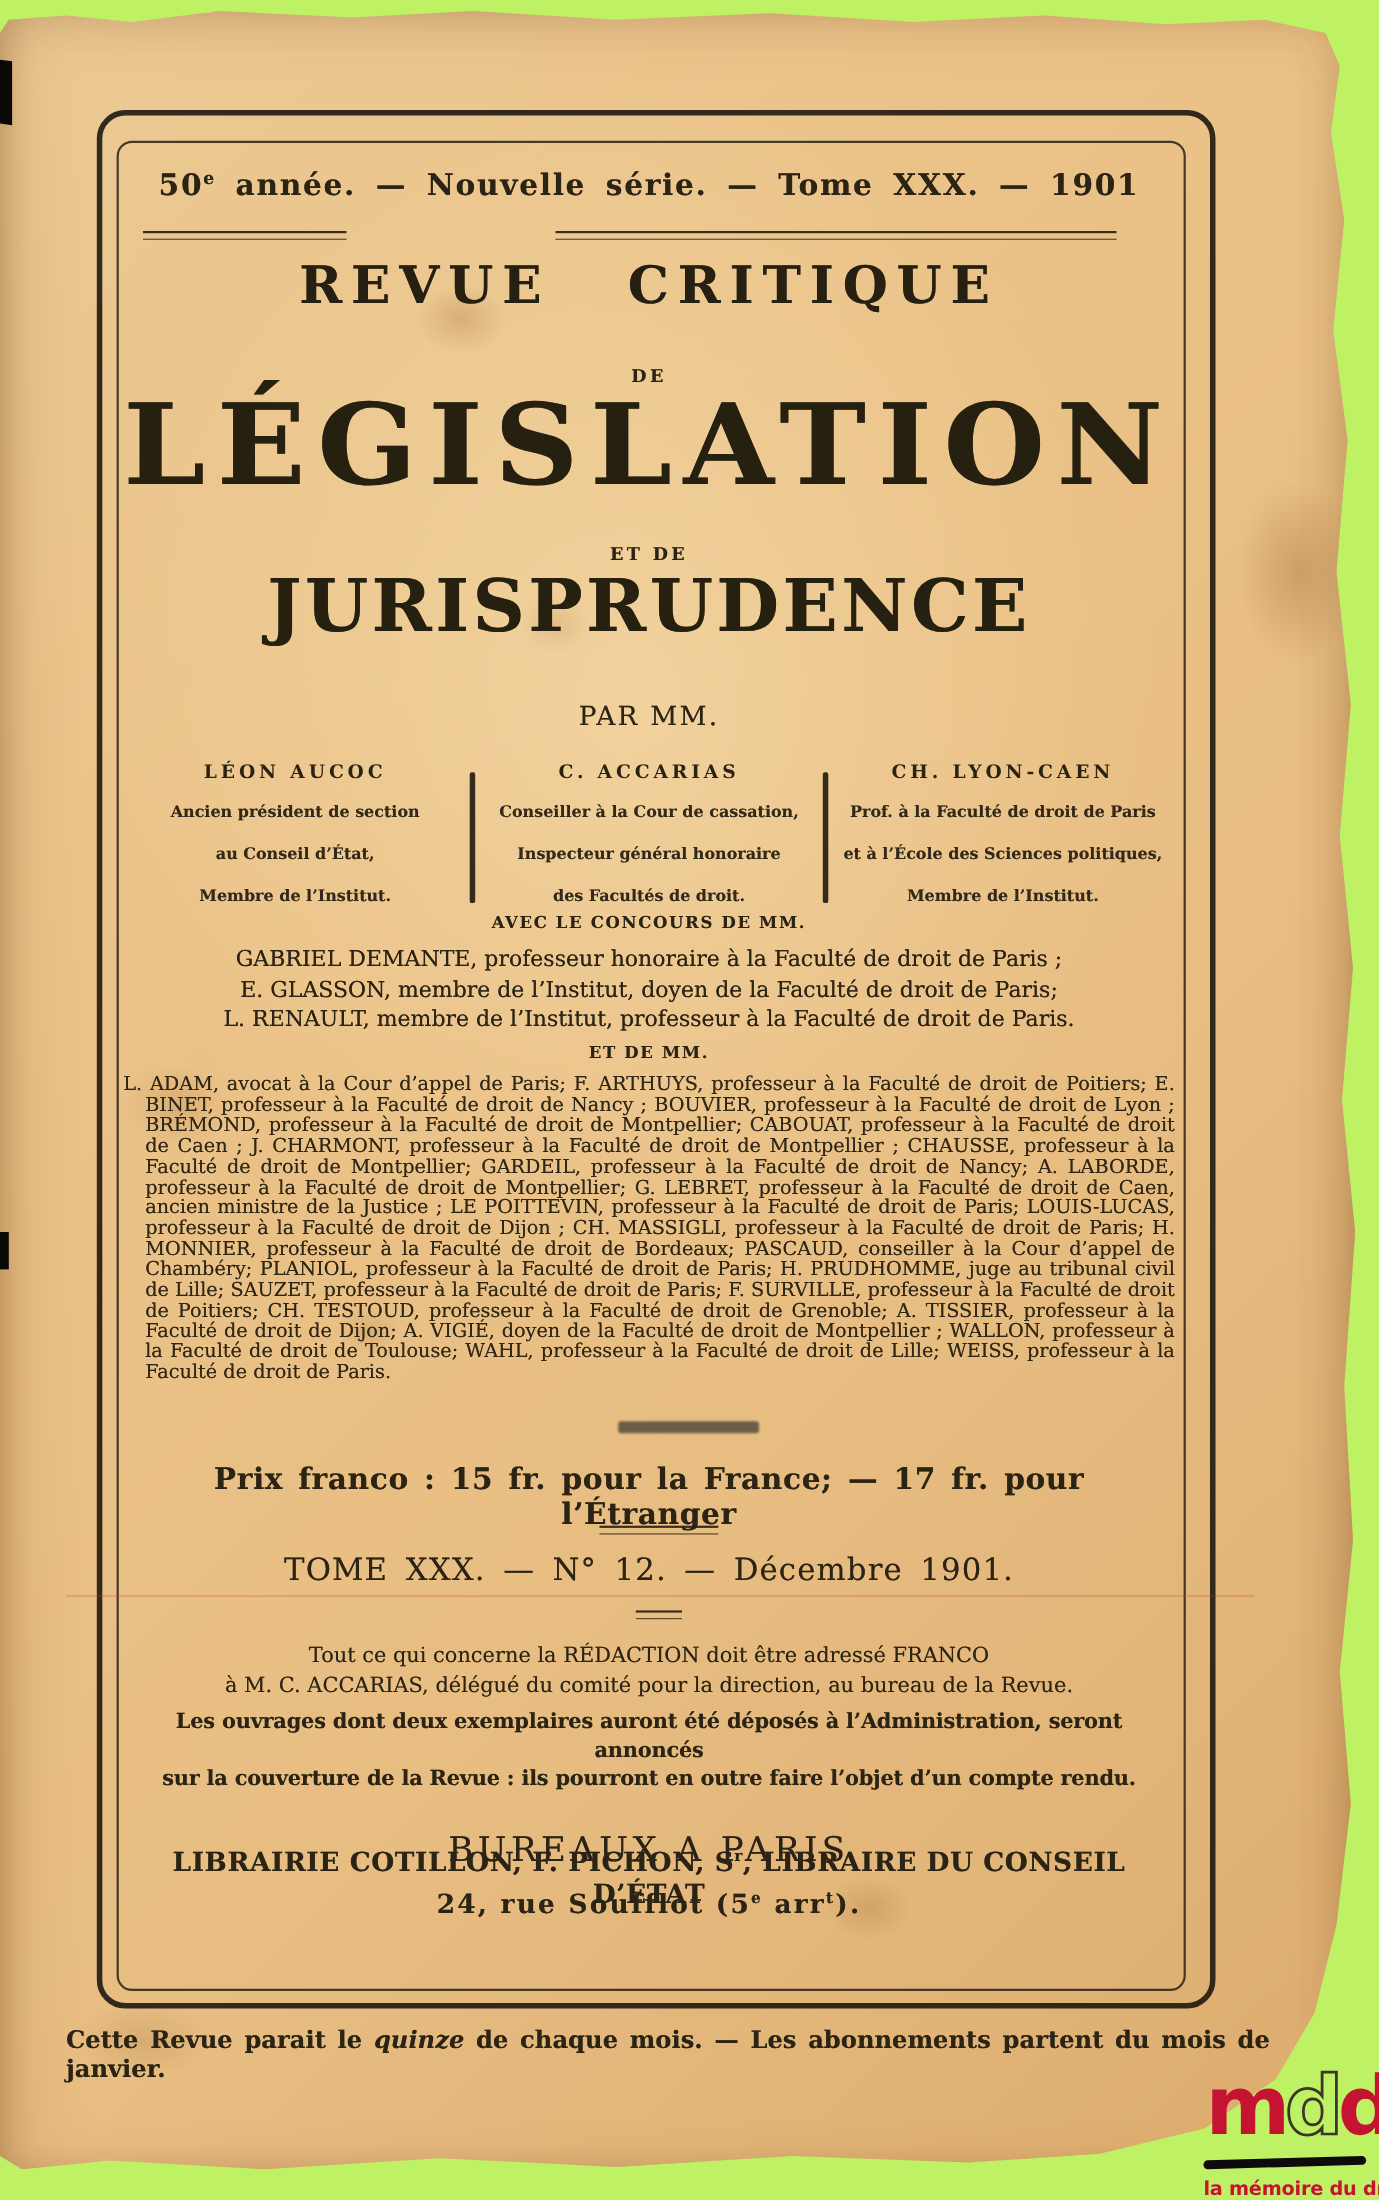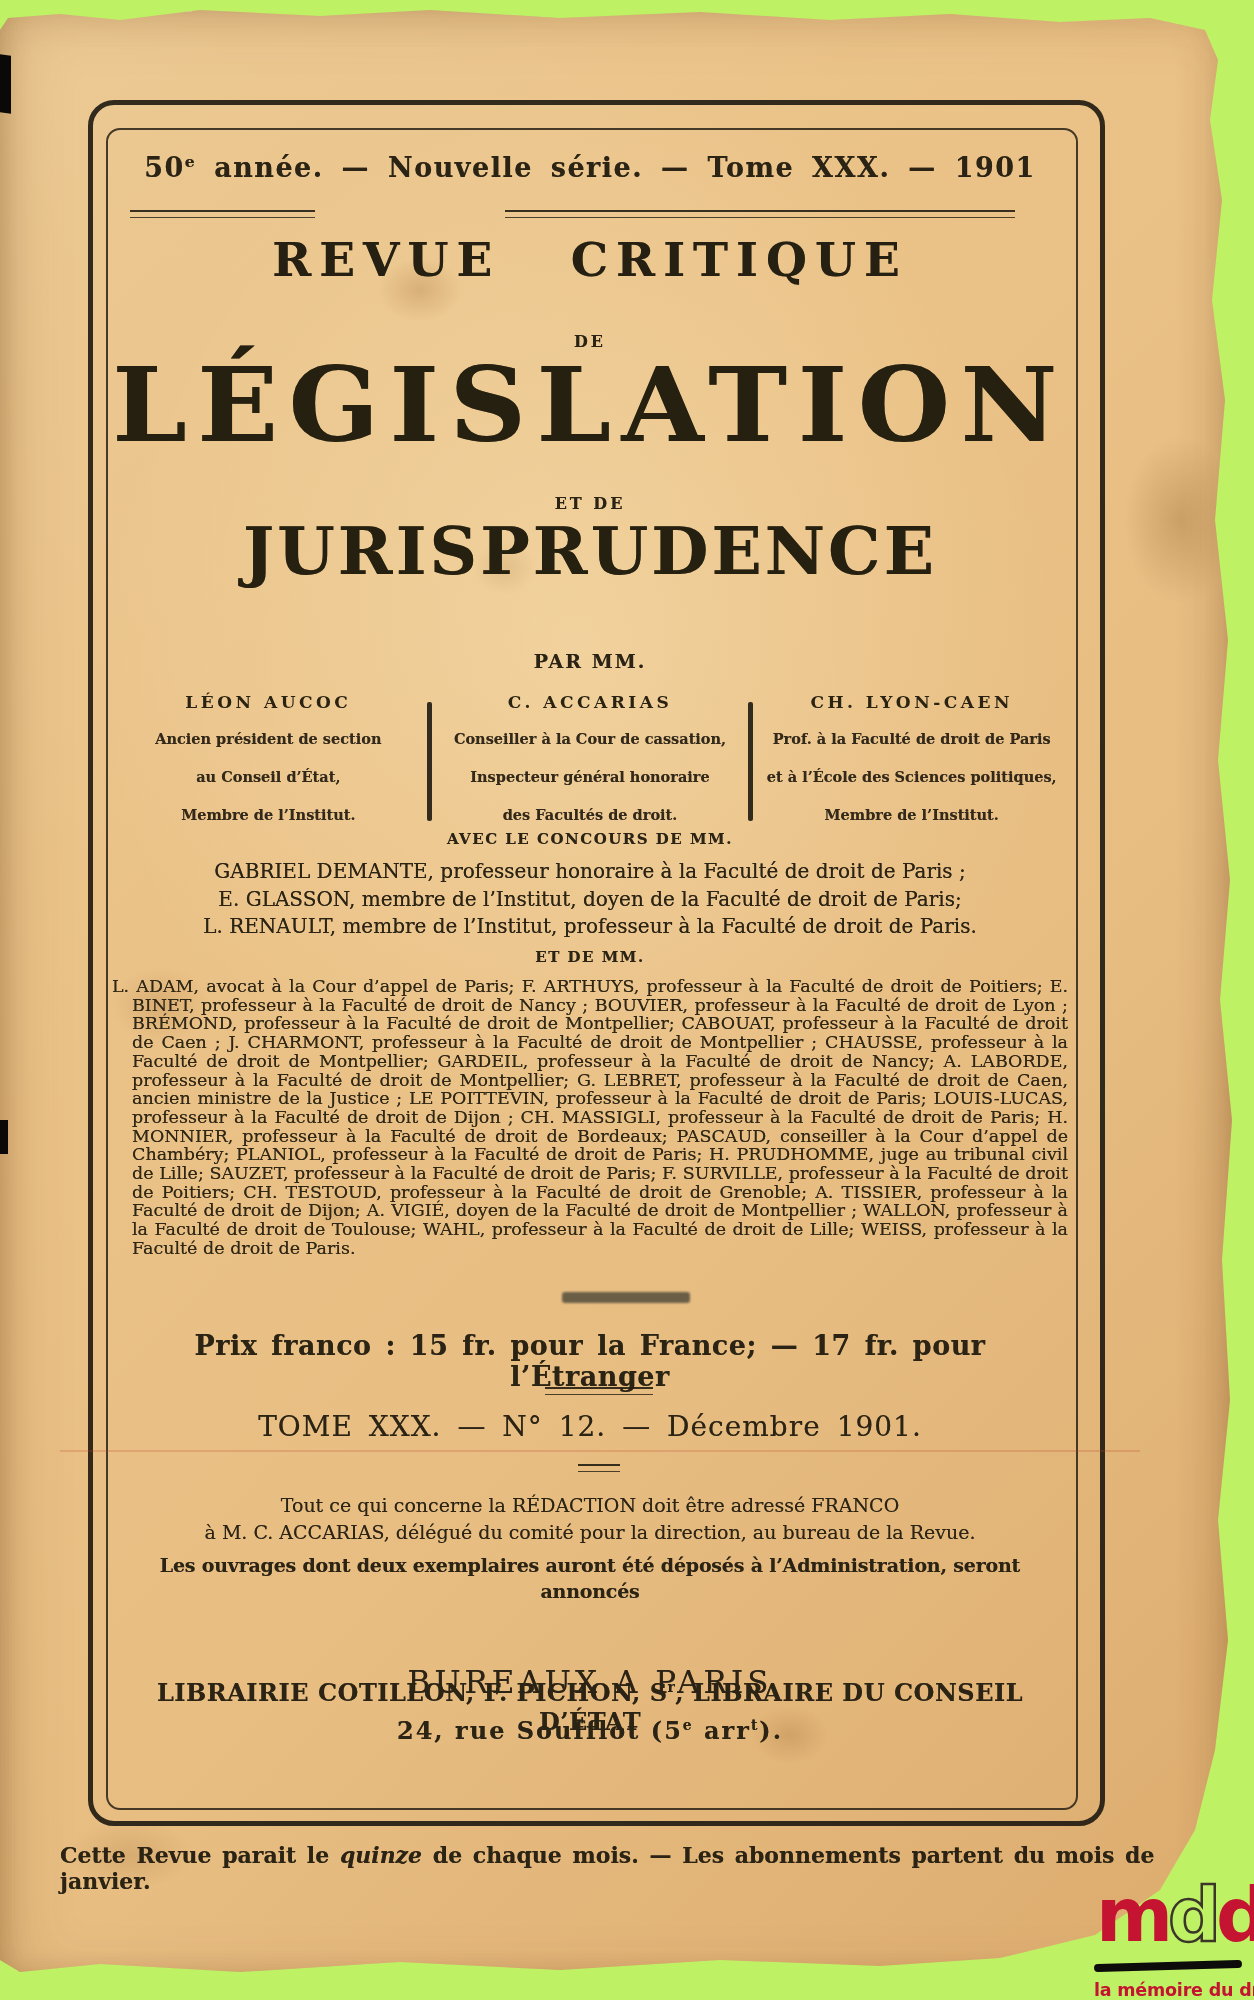--- a/index.html
+++ b/index.html
@@ -32,21 +32,21 @@
   .sup{font-size:58%;vertical-align:super;}
   .rule{position:absolute;height:5px;border-top:2px solid rgba(36,30,19,.9);border-bottom:1px solid rgba(36,30,19,.8);}
   .rule-a{left:130px;top:210px;width:185px;}
   .rule-b{left:505px;top:210px;width:510px;}
   .title1{top:232px;font-size:47px;font-weight:bold;letter-spacing:8px;word-spacing:46px;color:#262012;}
   .conn{font-size:16px;font-weight:bold;letter-spacing:3px;}
   .conn1{top:332px;}
   .title2{top:354px;font-size:102px;font-weight:bold;letter-spacing:10px;line-height:1;color:#25200f;transform:scaleX(1.04);}
   .conn2{top:494px;}
   .title3{top:518px;font-size:66px;font-weight:bold;letter-spacing:3px;line-height:1;color:#25200f;}
-  .parmm{top:650px;font-size:19px;font-weight:bold;letter-spacing:2px;}
+  .parmm{top:637px;font-size:24px;font-weight:normal;letter-spacing:2px;}
   .editors{position:absolute;left:112px;top:692px;width:956px;display:flex;align-items:stretch;}
   .ed-col{flex:1;text-align:center;}
   .ed-name{font-size:17px;font-weight:bold;letter-spacing:3.5px;color:#2a2312;margin-bottom:7px;}
   .ed-line{font-size:14.5px;font-weight:bold;line-height:1.5;color:#33291a;text-shadow:0 0 .4px rgba(51,41,26,.5);margin-top:16px;}
   .ed-div{width:5px;background:rgba(30,25,15,.9);margin:10px 2px 4px 2px;border-radius:2px;}
   .concours-h{top:830px;font-size:15px;font-weight:bold;letter-spacing:1.5px;}
   .concours{top:858px;font-size:20px;line-height:27.5px;text-shadow:0 0 .6px rgba(43,36,21,.8);}
   .etdemm{top:948px;font-size:15px;font-weight:bold;letter-spacing:1.5px;}
   .contributors{top:977px;text-align:justify;font-size:17.5px;line-height:18.7px;
     text-indent:-20px;padding-left:20px;width:936px;color:#2f2716;text-shadow:0 0 .5px rgba(47,39,22,.7);}
@@ -134,20 +134,21 @@
     <div class="tx tome">TOME XXX. — N° 12. — Décembre 1901.</div>
     <div class="rule rule-d"></div>
 
     <div class="tx redaction">
       <div>Tout ce qui concerne la RÉDACTION doit être adressé FRANCO</div>
       <div>à M. C. ACCARIAS, délégué du comité pour la direction, au bureau de la Revue.</div>
     </div>
 
     <div class="tx ouvrages">
       <div>Les ouvrages dont deux exemplaires auront été déposés à l’Administration, seront annoncés</div>
+      <div>sur la couverture de la Revue : ils pourront en outre faire l’objet d’un compte rendu.</div>
     </div>
 
     <div class="tx bureaux">BUREAUX A PARIS</div>
     <div class="tx librairie"><span>LIBRAIRIE COTILLON, F. PICHON, S</span><span class="sup">r</span><span>, LIBRAIRE DU CONSEIL D’ÉTAT</span></div>
     <div class="tx adresse"><span>24, rue Soufflot (5</span><span class="sup">e</span><span> arr</span><span class="sup">t</span><span>).</span></div>
 
     <div class="footer-note"><span>Cette Revue parait le </span><span class="it">quinze</span><span> de chaque mois. — Les abonnements partent du mois de janvier.</span></div>
 
     <div class="white-strip"></div>
     <div class="edge-mark-a"></div>

